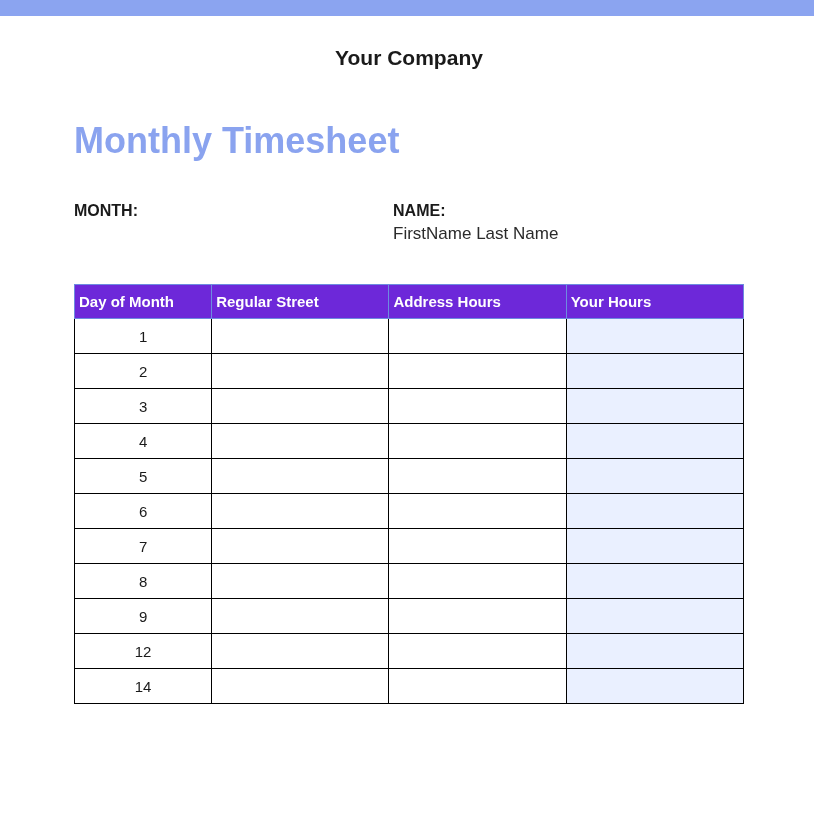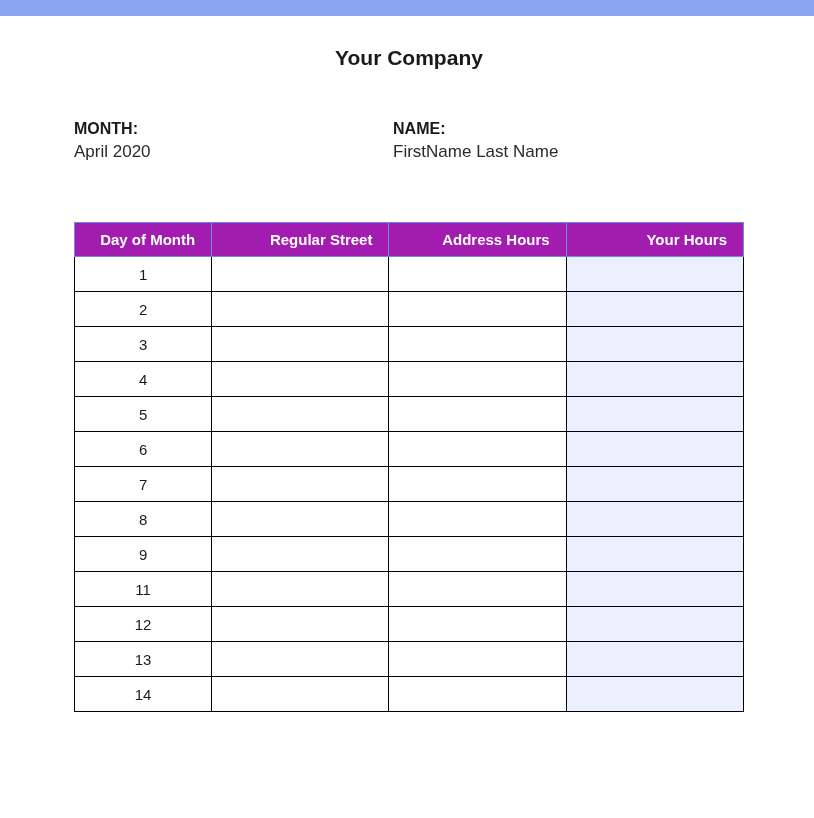--- a/index.html
+++ b/index.html
@@ -34,47 +34,47 @@
       font-weight: 400;
     }
     .title {
       font-size: 36px;
       font-weight: 700;
       color: #8aa3ef;
       margin-bottom: 40px;
     }
     .meta-row {
       display: flex;
-      margin-bottom: 60px;
+      margin-bottom: 40px;
     }
     .meta-block {
       flex: 1;
     }
     .meta-block:last-child { flex: 1.1; }
     .meta-label {
       font-size: 16px;
       font-weight: 700;
       color: #1a1a1a;
       margin-bottom: 4px;
     }
     .meta-value {
       font-size: 17px;
       color: #2a2a2a;
     }
     table {
       width: 100%;
       border-collapse: collapse;
     }
     thead th {
-      background: #a21caf;
+      background: #6d28d9;
       color: #fff;
       font-size: 15px;
       font-weight: 600;
-      text-align: right;
-      padding: 8px 16px;
+      text-align: left;
+      padding: 8px 4px;
       border: 1px solid #6d8be0;
     }
     tbody td {
       border: 1px solid #000;
       height: 35px;
       text-align: center;
       font-size: 15px;
       color: #1a1a1a;
     }
     tbody td.total-col {
@@ -89,25 +89,25 @@
 <body>
 
 <div class="top-bar"></div>
 
 <div class="page">
 
   <div class="company-header">
     <div class="company-name">Your Company</div>
   </div>
 
+  <h1 class="title">Monthly Timesheet</h1>
 
   <div class="meta-row">
     <div class="meta-block">
       <div class="meta-label">MONTH:</div>
-      <div class="meta-value">April 2020</div>
     </div>
     <div class="meta-block">
       <div class="meta-label">NAME:</div>
       <div class="meta-value">FirstName Last Name</div>
     </div>
   </div>
 
   <table>
     <colgroup>
       <col class="col-day">
@@ -172,33 +172,21 @@
           <td></td>
           <td class="total-col"></td>
         </tr>
         <tr>
           <td>9</td>
           <td></td>
           <td></td>
           <td class="total-col"></td>
         </tr>
         <tr>
-          <td>11</td>
-          <td></td>
-          <td></td>
-          <td class="total-col"></td>
-        </tr>
-        <tr>
           <td>12</td>
-          <td></td>
-          <td></td>
-          <td class="total-col"></td>
-        </tr>
-        <tr>
-          <td>13</td>
           <td></td>
           <td></td>
           <td class="total-col"></td>
         </tr>
         <tr>
           <td>14</td>
           <td></td>
           <td></td>
           <td class="total-col"></td>
         </tr>

